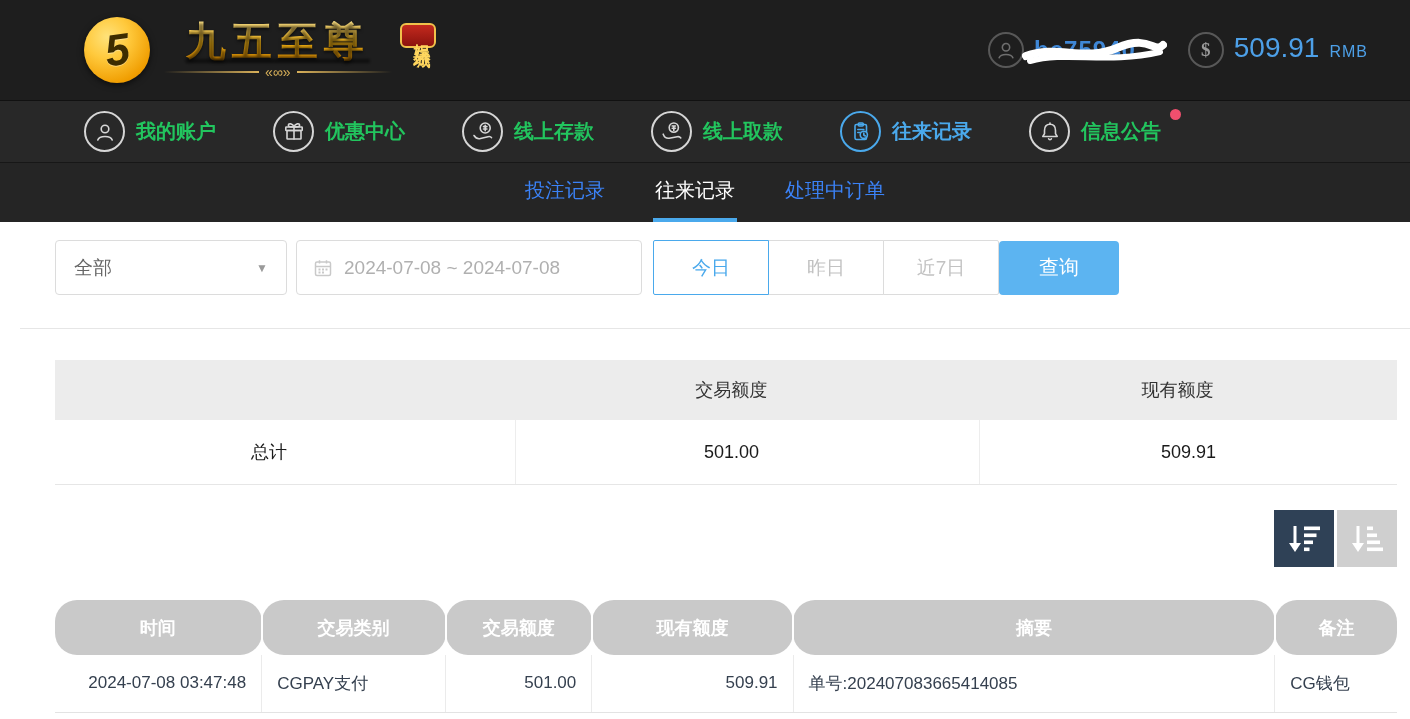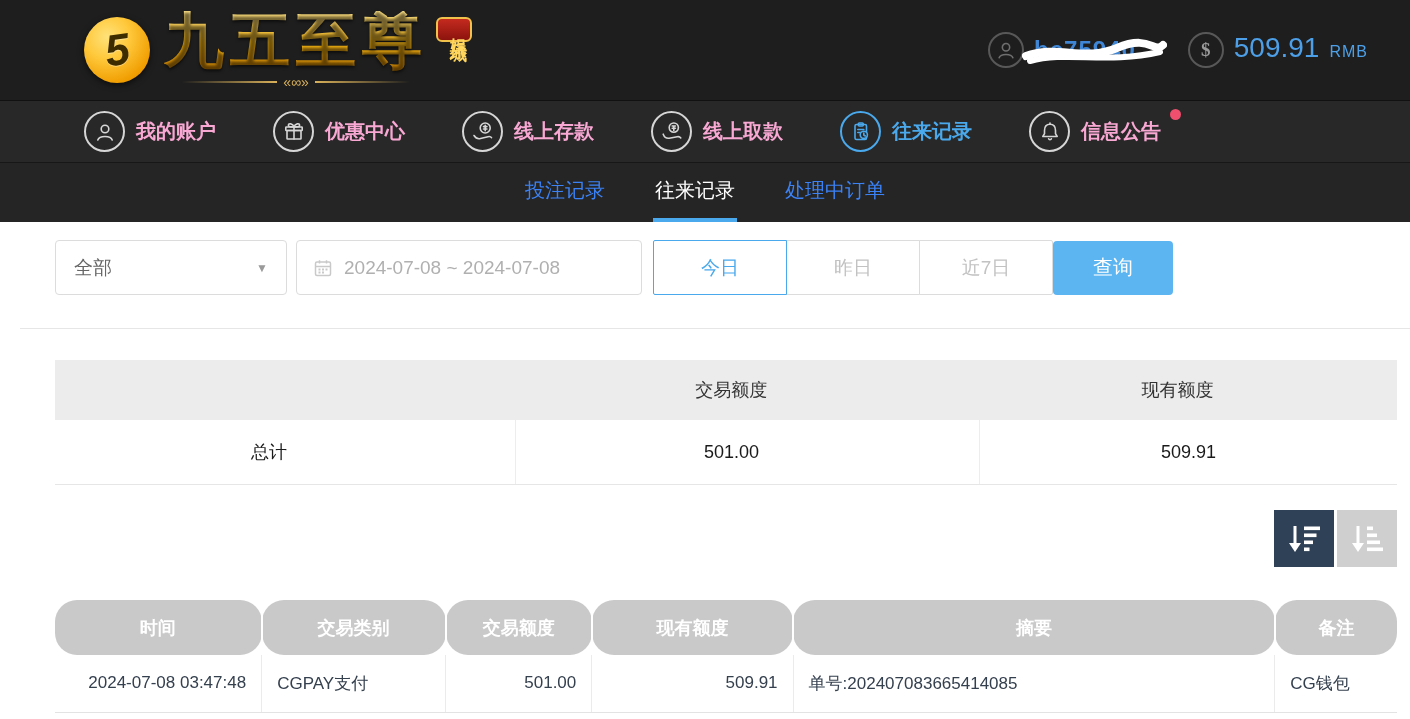--- a/index.html
+++ b/index.html
@@ -4,21 +4,21 @@
 <style>
   * { margin:0; padding:0; box-sizing:border-box; }
   html,body { width:1410px; height:719px; background:#fff; font-family:"Liberation Sans", sans-serif; overflow:hidden; }
 
   
   .top-header { height:101px; background:#1e1e1e; display:flex; align-items:center; border-bottom:1px solid #111; }
   .logo-wrap { display:flex; align-items:center; margin-left:84px; }
   .logo-coin { width:66px; height:66px; border-radius:50%; background:radial-gradient(circle at 35% 30%, #ffe27a 0%, #ffc93c 35%, #f09d00 75%, #d97f00 100%); display:flex; align-items:center; justify-content:center; box-shadow:0 2px 6px rgba(0,0,0,.6); }
   .logo-coin span { font-size:44px; font-weight:bold; color:#3d2c00; transform:rotate(-8deg); font-style:italic; text-shadow:0 1px 0 rgba(255,255,255,.35); }
   .brand-block { margin-left:14px; display:flex; flex-direction:column; align-items:center; }
-  .brand-text { font-size:60px; font-weight:bold; letter-spacing:6px; background:linear-gradient(#ffe489, #f7b614 55%, #c97e00); -webkit-background-clip:text; background-clip:text; color:transparent; text-shadow:0 2px 3px rgba(0,0,0,.55); line-height:1; }
+  .brand-text { font-size:40px; font-weight:bold; letter-spacing:6px; background:linear-gradient(#ffe489, #f7b614 55%, #c97e00); -webkit-background-clip:text; background-clip:text; color:transparent; text-shadow:0 2px 3px rgba(0,0,0,.55); line-height:1;text-decoration:underline; }
   .brand-flourish { margin-top:4px; display:flex; align-items:center; gap:6px; }
   .brand-flourish .fl-line { width:95px; height:2px; background:linear-gradient(90deg, transparent, #d9b15a); }
   .brand-flourish .fl-line.r { background:linear-gradient(90deg, #d9b15a, transparent); }
   .brand-flourish .fl-mid { color:#d9b15a; font-size:14px; line-height:1; }
   .logo-badge { margin-left:8px; width:36px; padding:6px 0; background:linear-gradient(#c42a1e, #8c130e); border:2px solid #f0c14b; border-radius:6px; writing-mode:vertical-rl; text-orientation:upright; color:#ffd65e; font-size:17px; font-weight:bold; letter-spacing:3px; text-align:center; align-self:flex-start; margin-top:6px; }
 
   .header-right { margin-left:auto; display:flex; align-items:center; padding-right:42px; gap:52px; }
   .user-chunk { display:flex; align-items:center; gap:10px; position:relative; }
   .circle-ico { width:36px; height:36px; border-radius:50%; border:2px solid #585858; display:flex; align-items:center; justify-content:center; flex:0 0 auto; }
   .user-name-wrap { position:relative; }
@@ -27,40 +27,40 @@
   .balance-chunk { display:flex; align-items:baseline; gap:10px; }
   .balance-chunk .circle-ico { align-self:center; }
   .dollar-glyph { color:#9a9a9a; font-size:19px; font-weight:bold; font-family:"Liberation Serif", serif; }
   .balance-amount { font-size:28px; color:#4da0e8; }
   .balance-cur { font-size:16px; color:#4da0e8; letter-spacing:1px; }
 
   
   .main-nav { height:62px; background:#282828; border-bottom:1px solid #171717; display:flex; align-items:center; padding-left:84px; gap:57px; }
   .nav-item { display:flex; align-items:center; gap:11px; cursor:pointer; }
   .nav-ico { width:41px; height:41px; border-radius:50%; border:2px solid #d6d6d6; display:flex; align-items:center; justify-content:center; }
-  .nav-label { color:#f9a8d4; font-size:20px; font-weight:600; }
+  .nav-label { color:#22c55e; font-size:20px; font-weight:600; }
   .nav-item.active .nav-ico { border-color:#4aa9ec; }
   .nav-item.active .nav-label { color:#4aa9ec; }
   .nav-item .stroke { stroke:#d6d6d6; fill:none; stroke-width:1.6; stroke-linecap:round; stroke-linejoin:round; }
   .nav-item.active .stroke { stroke:#4aa9ec; }
   .badge-wrap { position:relative; }
   .red-dot { position:absolute; top:-9px; right:-20px; width:11px; height:11px; border-radius:50%; background:#f04f6e; }
 
   
   .sub-tabs { height:59px; background:#252525; display:flex; justify-content:center; align-items:stretch; gap:46px; }
   .sub-tab { display:flex; align-items:center; font-size:20px; color:#3b82f6; cursor:pointer; border-bottom:4px solid transparent; padding:0 2px; }
   .sub-tab.active { color:#ffffff; border-bottom-color:#4aa9ec; }
 
   
   .filter-row { display:flex; align-items:center; margin:18px 0 0 55px; height:55px; }
   .select-box { width:232px; height:55px; border:1px solid #dcdcdc; border-radius:4px; display:flex; align-items:center; padding:4px 18px; color:#666; font-size:19px; cursor:pointer; background:#fff; }
   .select-caret { margin-left:auto; color:#9a9a9a; font-size:12px; }
   .date-box { width:346px; height:55px; border:1px solid #dcdcdc; border-radius:4px; display:flex; align-items:center; gap:11px; padding:0 16px; margin-left:9px; color:#b0b0b0; font-size:19px; cursor:pointer; background:#fff; }
   .btn-group { display:flex; margin-left:11px; }
-  .quick-btn { width:134px; height:55px; background:#fff; border:1px solid #dcdcdc; color:#c2c2c2; font-size:19px; display:flex; align-items:center; justify-content:center; cursor:pointer; margin-left:-1px; }
+  .quick-btn { width:116px; height:55px; background:#fff; border:1px solid #dcdcdc; color:#c2c2c2; font-size:19px; display:flex; align-items:center; justify-content:center; cursor:pointer; margin-left:-1px; }
   .quick-btn:first-child { margin-left:0; border-radius:2px 0 0 2px; }
   .quick-btn:last-child { border-radius:0 2px 2px 0; }
   .quick-btn.active { border-color:#4aa9ec; color:#4aa9ec; position:relative; z-index:2; }
   .query-btn { width:120px; height:54px; background:#5cb4f1; border:none; border-radius:4px; color:#fff; font-size:20px; cursor:pointer; font-family:inherit; }
 
   .hr-divider { height:1px; background:#e6e6e6; margin:33px 0 0 20px; }
 
   
   .summary-table { margin:31px 13px 0 55px; }
   .summary-head { display:flex; height:60px; background:#ececec; align-items:center; }

